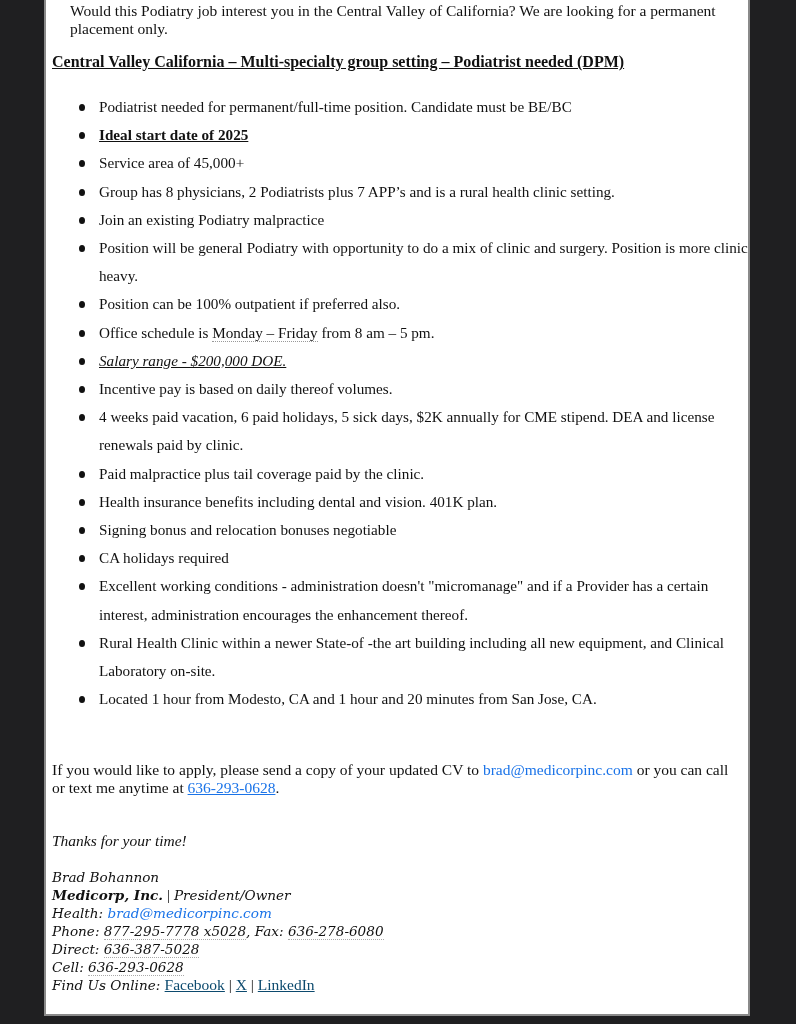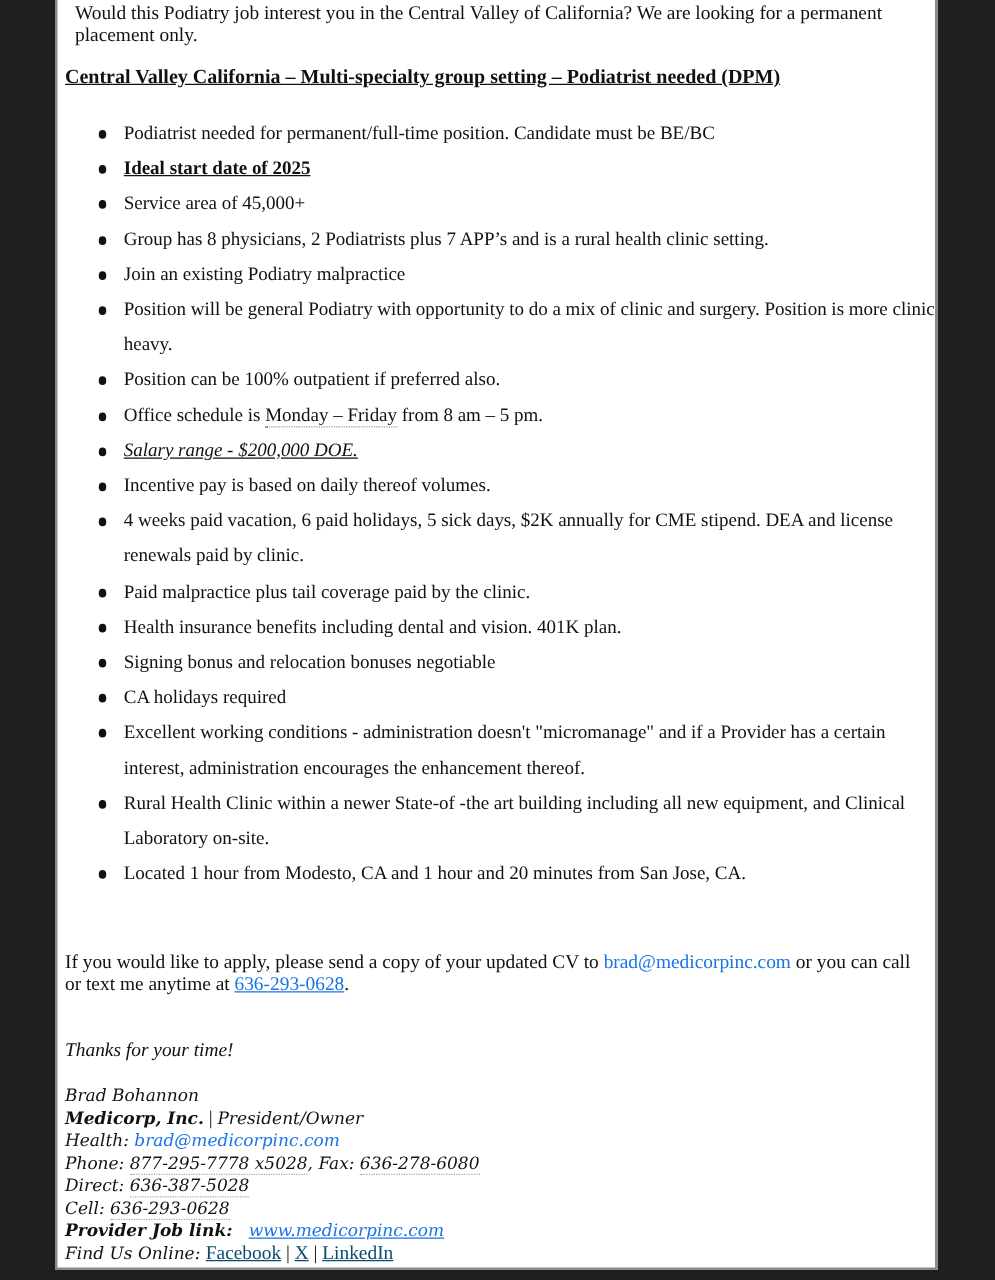--- a/index.html
+++ b/index.html
@@ -16,21 +16,21 @@
     border-right: 2px solid #8a8a8a;
     border-bottom: 2px solid #8a8a8a;
     box-sizing: border-box;
   }
   .content {
     position: absolute; left: 6px; top: 0; right: 4px;
     font-family: "Liberation Serif", serif;
     font-size: 15.5px;
     color: #111;
   }
-  .intro { position: absolute; top: 4px; left: 8px; line-height: 18px; width: 660px; }
+  .intro { position: absolute; top: 4px; left: 18px; line-height: 18px; width: 660px; }
   .heading {
     position: absolute; top: 55px; left: 0;
     font-weight: bold; text-decoration: underline;
     font-size: 16px;
   }
   ul.bullets {
     position: absolute; top: 95px; left: 0; margin: 0; padding: 0;
     list-style: none; width: 700px;
   }
   ul.bullets li {
@@ -93,17 +93,16 @@
 
     <div class="thanks">Thanks for your time!</div>
 
     <div class="sig">
       <div>Brad Bohannon</div>
       <div><span class="bold">Medicorp, Inc.</span><span class="sep"> | </span><span>President/Owner</span></div>
       <div><span>Health: </span><span class="link">brad@medicorpinc.com</span></div>
       <div><span>Phone: </span><span class="ul-dot">877-295-7778 x5028</span><span>,  Fax: </span><span class="ul-dot">636-278-6080</span></div>
       <div><span>Direct:  </span><span class="ul-dot">636-387-5028</span></div>
       <div><span>Cell:  </span><span class="ul-dot">636-293-0628</span></div>
-      <div><span class="bold">Provider Job link:</span>&nbsp;&nbsp; <span class="link-u">www.medicorpinc.com</span></div>
       <div><span>Find Us Online: </span><span class="social">Facebook</span><span class="sep"> | </span><span class="social">X</span><span class="sep"> | </span><span class="social">LinkedIn</span></div>
     </div>
   </div>
 </div>
 
 </body></html>

